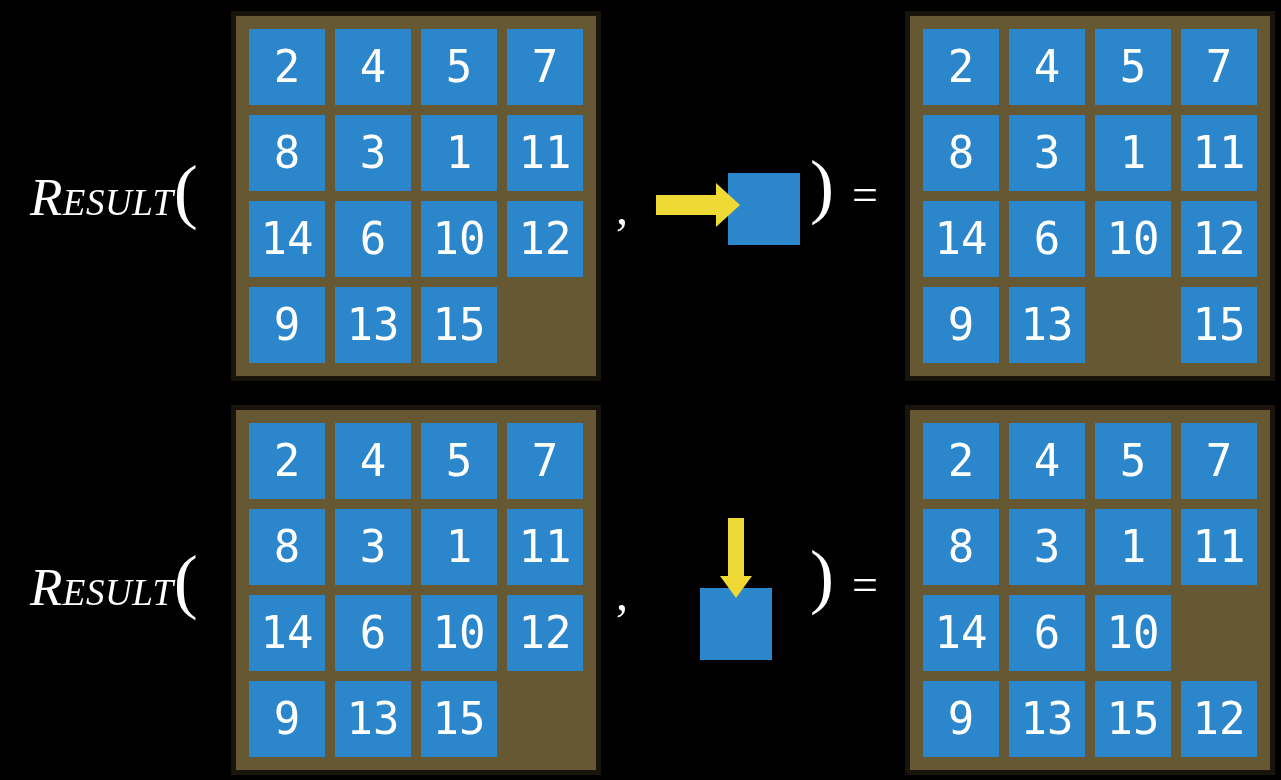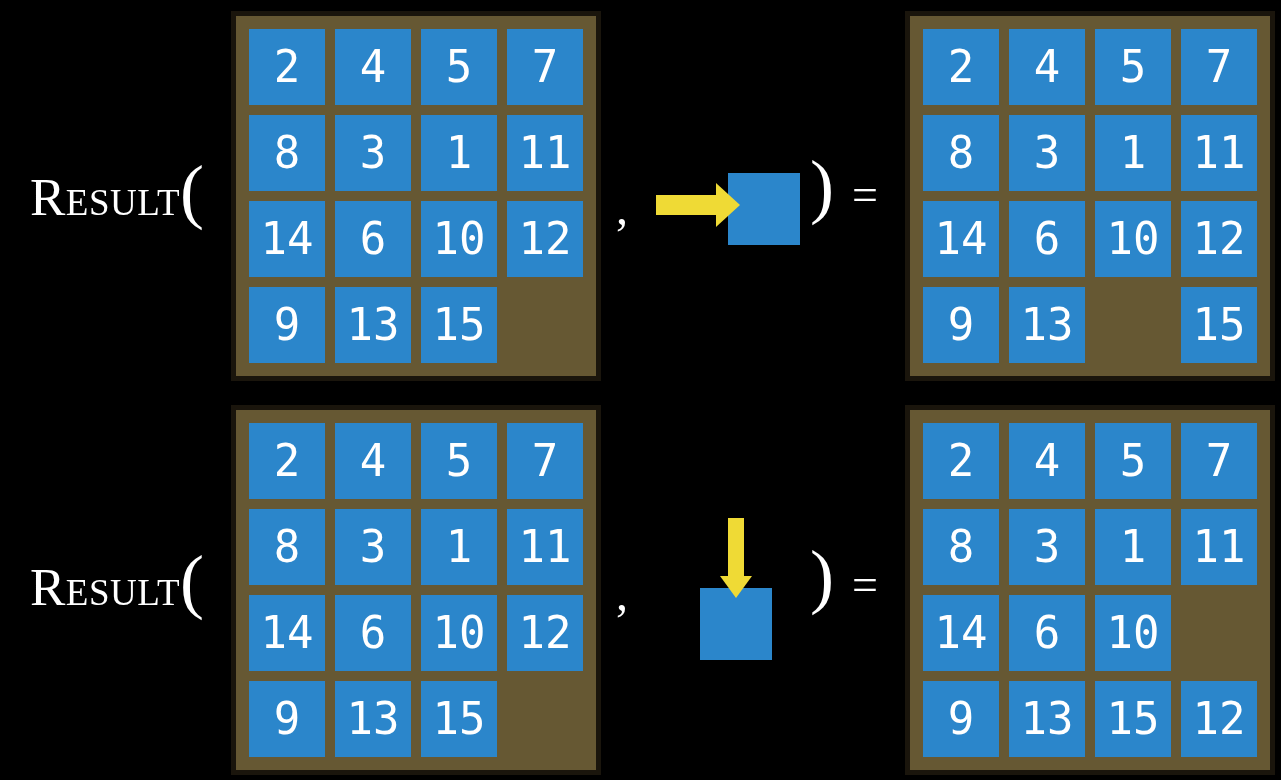--- a/index.html
+++ b/index.html
@@ -41,21 +41,21 @@
 
   .grid-in-1  { left: 231px; top: 11px;  }
   .grid-out-1 { left: 905px; top: 11px;  }
   .grid-in-2  { left: 231px; top: 405px; }
   .grid-out-2 { left: 905px; top: 405px; }
 
   
   .result-call { position: absolute; display: flex; align-items: baseline; }
   .call-1 { left: 30px; top: 155px; }
   .call-2 { left: 30px; top: 545px; }
-  .fn { font-variant: small-caps; font-size: 53px; line-height: 1; letter-spacing: 0.5px; }
+  .fn { font-variant: small-caps; font-size: 53px; line-height: 1; letter-spacing: 0.5px; font-style: italic; }
   .big-paren { font-size: 72px; line-height: 1; font-weight: 400; }
 
   .comma { position: absolute; font-size: 48px; line-height: 1; }
   .comma-1 { left: 616px; top: 184px; }
   .comma-2 { left: 616px; top: 570px; }
 
   .close-eq { position: absolute; display: flex; align-items: baseline; gap: 18px; }
   .close-eq-1 { left: 810px; top: 150px; }
   .close-eq-2 { left: 810px; top: 540px; }
   .equals { font-size: 46px; line-height: 1; }

